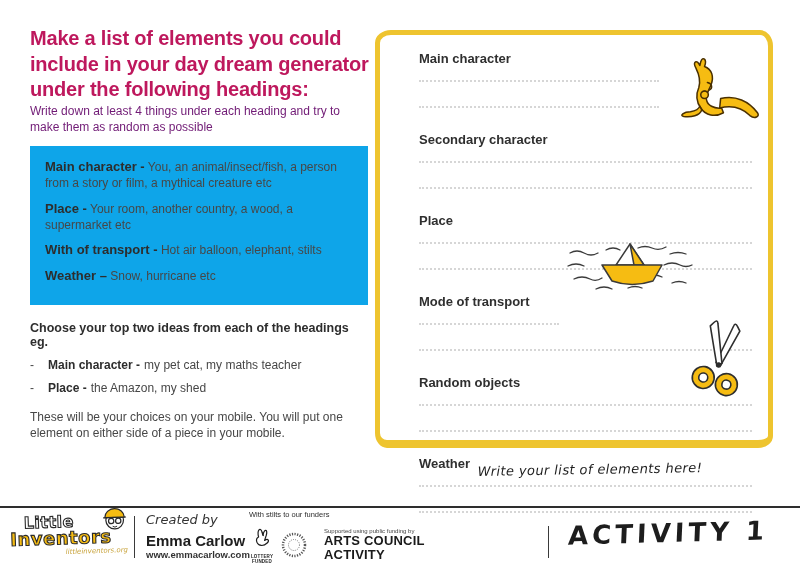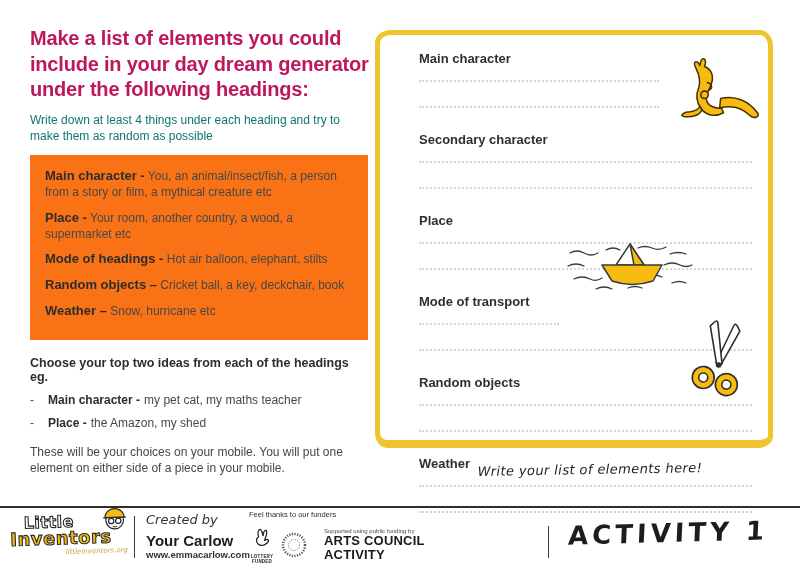--- a/index.html
+++ b/index.html
@@ -13,24 +13,24 @@
   }
   .page { position: relative; width: 800px; height: 566px; background:#fff; }
 
   
   .left-col { position: absolute; left: 30px; top: 26px; width: 340px; }
   .title {
     font-size: 20px; font-weight: 700; color: #be185d;
     line-height: 1.28; letter-spacing: -0.2px;
   }
   .subtitle {
-    margin-top: 9px; font-size: 12px; color: #0f766e; line-height: 1.35; width: 330px;
+    font-size: 12px; color: #701a75; line-height: 1.35; width: 330px;
   }
   .info-box {
-    margin-top: 11px; background: #f97316; padding: 13px 15px 11px 15px; width: 338px;
+    margin-top: 11px; background: #0ea5e9; padding: 13px 15px 11px 15px; width: 338px;
   }
   .info-item { margin-bottom: 9px; font-size: 12px; line-height: 1.3; color: #474747; }
   .info-item .term { font-weight: 700; font-size: 13px; color: #2d2d2d; }
   .info-note { font-weight: 700; font-size: 13px; color: #2d2d2d; margin-top: 12px; }
   .choose { margin-top: 16px; width: 338px; }
   .choose-heading { font-weight: 700; font-size: 12.5px; color: #2d2d2d; }
   .choose-bullet { display: flex; margin-top: 9px; font-size: 12px; color: #474747; }
   .choose-bullet .dash { width: 18px; flex: 0 0 18px; }
   .choose-bullet .term { font-weight: 700; color: #2d2d2d; margin-right: 4px; white-space: nowrap; }
   .choose-outro { margin-top: 14px; font-size: 12px; line-height: 1.35; color: #474747; width: 330px; }
@@ -116,22 +116,21 @@
 
 <div class="page">
 
   <div class="left-col">
     <h1 class="title">Make a list of elements you could include in your day dream generator under the following headings:</h1>
     <p class="subtitle">Write down at least 4 things under each heading and try to make them as random as possible</p>
 
     <div class="info-box">
       <p class="info-item"><span class="term">Main character -</span> <span>You, an animal/insect/fish, a person from a story or film, a mythical creature etc</span></p>
       <p class="info-item"><span class="term">Place -</span> <span>Your room, another country, a wood, a supermarket etc</span></p>
-      <p class="info-item"><span class="term">Mode of headings -</span> <span>Hot air balloon, elephant, stilts</span></p>
-      <p class="info-item"><span class="term">Random objects –</span> <span>Cricket ball, a key, deckchair, book</span></p>
+      <p class="info-item"><span class="term">With of transport -</span> <span>Hot air balloon, elephant, stilts</span></p>
       <p class="info-item"><span class="term">Weather –</span> <span>Snow, hurricane etc</span></p>
     </div>
 
     <div class="choose">
       <p class="choose-heading">Choose your top two ideas from each of the headings eg.</p>
       <div class="choose-bullet">
         <span class="dash">-</span>
         <span class="term">Main character -</span>
         <span>my pet cat, my maths teacher</span>
       </div>
@@ -243,26 +242,26 @@
           </g>
         </svg>
       </div>
       <div class="li-url">littleinventors.org</div>
     </div>
 
     <div class="footer-divider divider-1"></div>
 
     <div class="created-block">
       <div class="created-label">Created by</div>
-      <div class="author-name">Your Carlow</div>
+      <div class="author-name">Emma Carlow</div>
       <div class="author-url">www.emmacarlow.com</div>
     </div>
 
     <div class="funders-block">
-      <div class="funders-label">Feel thanks to our funders</div>
+      <div class="funders-label">With stilts to our funders</div>
       <div class="funders-logos">
         <div class="lottery">
           <svg width="22" height="24" viewBox="0 0 24 28">
             <g stroke="#1e1e1e" stroke-width="1.4" stroke-linejoin="round" fill="#ffffff">
               <path d="M8 14 C6 6 10 2 12 8 L13 12 C15 4 19 5 17 12 L15 18 C19 15 21 18 18 21 C14 25 8 25 6 20 C5 17 6 15 8 14 Z"></path>
               <path d="M12 8 L14 13" fill="none" stroke-width="1"></path>
             </g>
           </svg>
           <div class="lottery-label">LOTTERY FUNDED</div>
         </div>

